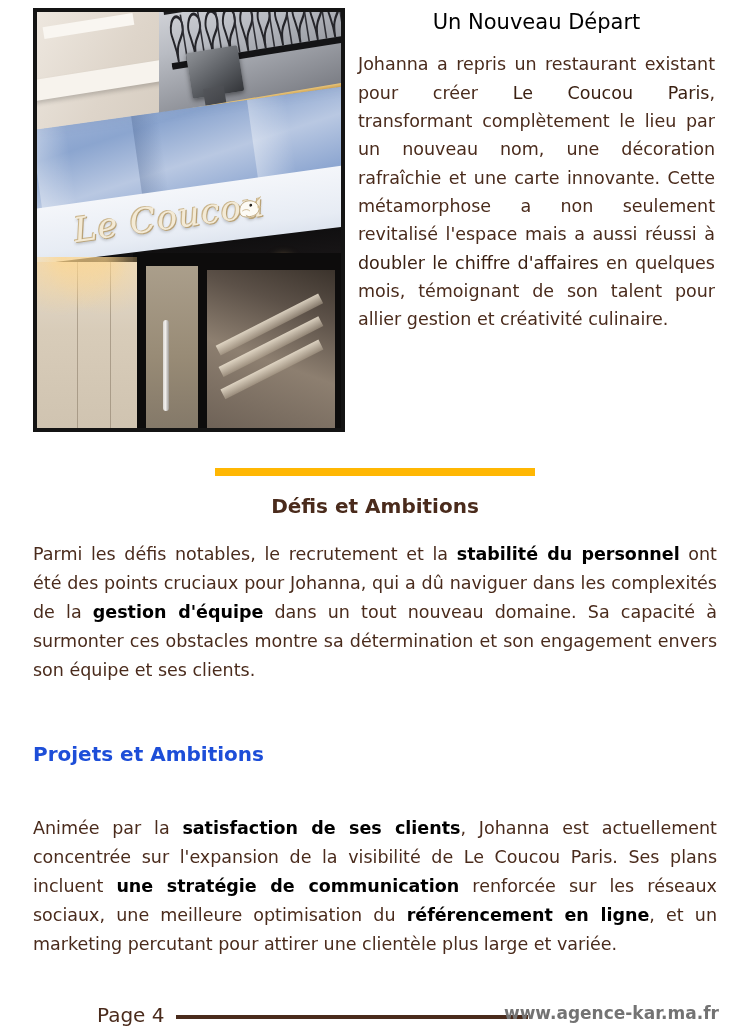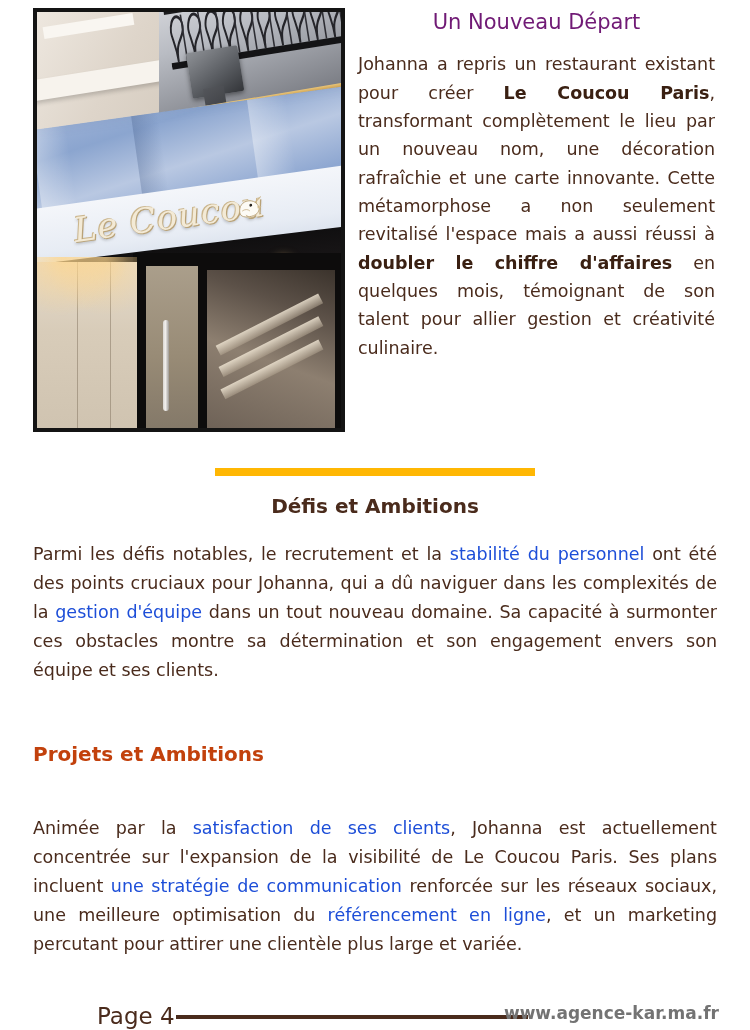--- a/index.html
+++ b/index.html
@@ -244,34 +244,34 @@
     text-align: center;
     color: #4a2b1c;
     letter-spacing: .1px;
     margin: 0;
     line-height: 1.35;
   }
   .doc-subtitle {
     font-size: 21px;
     font-weight: normal;
     text-align: center;
-    color: #701a75;
+    color: #000000;
     margin: 0 0 14px 0;
     line-height: 1.35;
   }
   .intro-para {
     font-size: 17.5px;
     line-height: 1.62;
     text-align: justify;
     text-align-last: left;
     color: #4a2b1c;
     margin: 0;
     hyphens: none;
   }
-  .intro-para b { font-weight: bold; color: #3a2012; }
+  .intro-para b { font-weight: normal; color: #3a2012; }
 
   
   .divider-bar {
     position: absolute;
     left: 215px;
     top: 468px;
     width: 320px;
     height: 8px;
     background: #ffb703;
   }
@@ -289,44 +289,44 @@
   .body-block {
     position: absolute;
     left: 33px;
     width: 684px;
     font-size: 17.5px;
     line-height: 1.66;
     text-align: justify;
     text-align-last: left;
     color: #4a2b1c;
   }
-  .body-block b { font-weight: normal; color: #1d4ed8; }
+  .body-block b { font-weight: bold; color: #000000; }
   #defis-body { top: 540px; }
 
   .section-heading-left {
     position: absolute;
     left: 33px;
     top: 742px;
     font-size: 20px;
     font-weight: bold;
-    color: #c2410c;
+    color: #1d4ed8;
   }
   #projets-body { top: 814px; }
 
   
   .footer {
     position: absolute;
     left: 0; right: 0;
     top: 1003px;
     height: 26px;
   }
   .footer-page {
     position: absolute;
     left: 97px; top: 0;
-    font-size: 23px;
+    font-size: 20px;
     color: #4a2b1c;
   }
   .footer-rule {
     position: absolute;
     left: 176px;
     top: 12px;
     width: 352px;
     height: 4px;
     background: #4a2b1c;
   }

